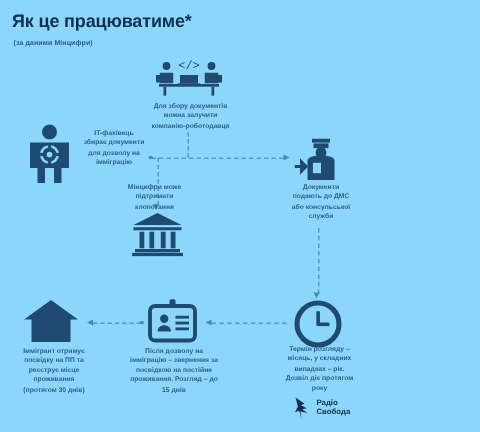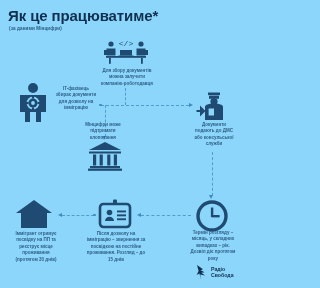--- a/index.html
+++ b/index.html
@@ -18,21 +18,21 @@
   .canvas {
     position: relative;
     width: 250px;
     height: 288px;
   }
   
   .title {
     position: absolute;
     left: 8px;
     top: 7px;
-    font-size: 15px;
+    font-size: 12px;
     font-weight: bold;
     color: #10304f;
     letter-spacing: -0.1px;
     white-space: nowrap;
   }
   .subtitle {
     position: absolute;
     left: 9px;
     top: 26px;
     font-size: 4.6px;

